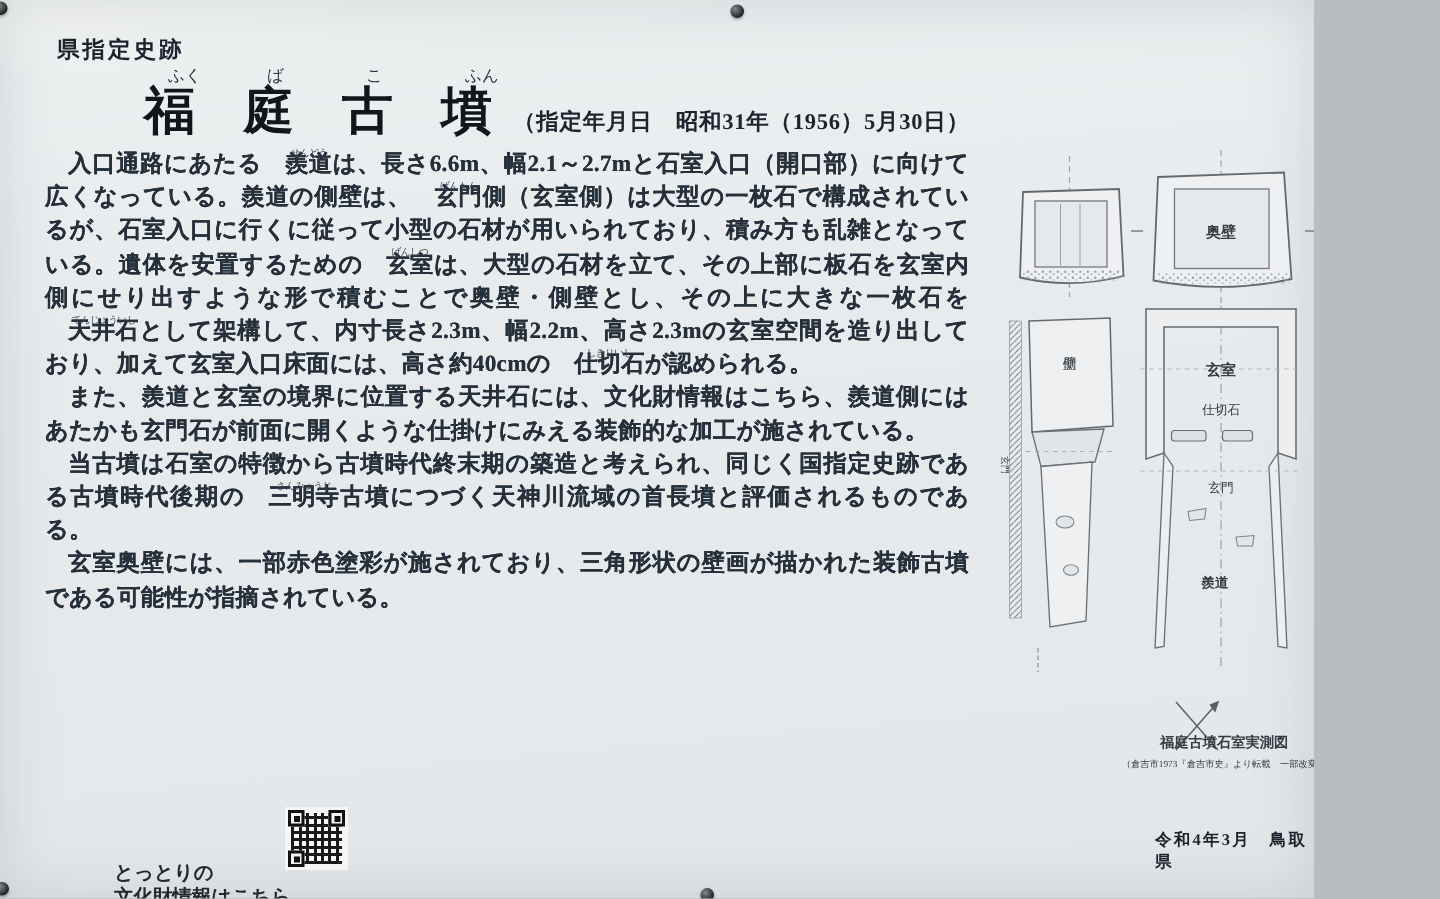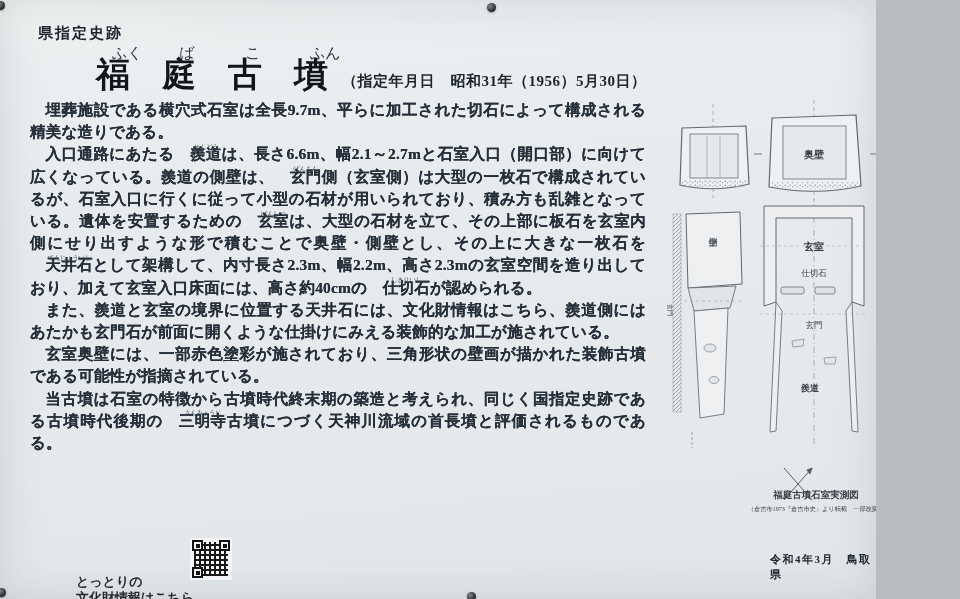--- a/index.html
+++ b/index.html
@@ -10,21 +10,21 @@
         box-shadow:inset 0 0 40px rgba(120,130,140,.25);}
   .screw{position:absolute;width:9px;height:9px;border-radius:50%;
          background:radial-gradient(circle at 35% 35%,#848688,#1d1f21 72%);
          box-shadow:0 1px 2px rgba(0,0,0,.35);}
   .designation{position:absolute;left:38px;top:24px;font-size:15px;font-weight:700;
                letter-spacing:2px;color:#1c242e;}
   .title-row{position:absolute;left:96px;top:52px;display:flex;align-items:flex-end;white-space:nowrap;}
   .title-chars{font-size:34px;font-weight:700;color:#11161c;letter-spacing:0;}
   .t-char{position:relative;display:inline-block;margin-right:32px;line-height:1;}
   .t-char:last-child{margin-right:14px;}
-  .t-rt{position:absolute;top:-12px;left:16px;right:0;text-align:center;font-size:15px;
+  .t-rt{position:absolute;top:-12px;left:16px;right:0;font-size:11px;
         font-weight:400;color:#2a323c;letter-spacing:0;}
   .title-note{font-size:15px;font-weight:700;padding-bottom:3px;color:#1c242e;letter-spacing:.5px;margin-top:20px;}
   .body-text{position:absolute;left:30px;top:99px;width:616px;}
   .body-text p{margin:0;text-indent:1em;font-size:15.5px;line-height:22.2px;
                font-weight:600;text-align:justify;letter-spacing:.2px;color:#26303b;
                text-shadow:0 0 .4px #26303b;}
   .rb-wrap{position:relative;display:inline-block;}
   .rt{position:absolute;top:-7.5px;left:0;right:0;text-align:center;font-size:6.5px;
       font-weight:400;letter-spacing:-.5px;color:#38434f;text-shadow:none;white-space:nowrap;}
   .diagram{position:absolute;left:664px;top:96px;width:306px;height:430px;}
@@ -55,25 +55,24 @@
   <div class="screw" style="left:936px;top:589px;"></div>
 
   <div class="designation">県指定史跡</div>
 
   <div class="title-row">
     <div class="title-chars" id="title-chars"><span class="t-char">福<span class="t-rt">ふく</span></span><span class="t-char">庭<span class="t-rt">ば</span></span><span class="t-char">古<span class="t-rt">こ</span></span><span class="t-char">墳<span class="t-rt">ふん</span></span></div>
     <div class="title-note">（指定年月日　昭和31年（1956）5月30日）</div>
   </div>
 
   <div class="body-text" id="body-text">
-      <p>埋葬施設である横穴式石室は全長9.7m、平らに加工された切石によって構成される精美な造りである。</p>
       <p>入口通路にあたる<span class="rb-wrap">羨道<span class="rt">せんどう</span></span>は、長さ6.6m、幅2.1～2.7mと石室入口（開口部）に向けて広くなっている。羨道の側壁は、<span class="rb-wrap">玄門<span class="rt">げんもん</span></span>側（玄室側）は大型の一枚石で構成されているが、石室入口に行くに従って小型の石材が用いられており、積み方も乱雑となっている。遺体を安置するための<span class="rb-wrap">玄室<span class="rt">げんしつ</span></span>は、大型の石材を立て、その上部に板石を玄室内側にせり出すような形で積むことで奥壁・側壁とし、その上に大きな一枚石を<span class="rb-wrap">天井石<span class="rt">てんじょういし</span></span>として架構して、内寸長さ2.3m、幅2.2m、高さ2.3mの玄室空間を造り出しており、加えて玄室入口床面には、高さ約40cmの<span class="rb-wrap">仕切石<span class="rt">しきりいし</span></span>が認められる。</p>
       <p>また、羨道と玄室の境界に位置する天井石には、文化財情報はこちら、羨道側にはあたかも玄門石が前面に開くような仕掛けにみえる装飾的な加工が施されている。</p>
+      <p>当古墳は石室の特徴から古墳時代終末期の築造と考えられ、同じく国指定史跡である古墳時代後期の<span class="rb-wrap">三明寺<span class="rt">さんみょうじ</span></span>古墳につづく天神川流域の首長墳と評価されるものである。</p>
       <p>玄室奥壁には、一部赤色塗彩が施されており、三角形状の壁画が描かれた装飾古墳である可能性が指摘されている。</p>
-      <p>当古墳は石室の特徴から古墳時代終末期の築造と考えられ、同じく国指定史跡である古墳時代後期の<span class="rb-wrap">三明寺<span class="rt">さんみょうじ</span></span>古墳につづく天神川流域の首長墳と評価されるものである。</p>
     </div>
 
   <div class="diagram">
     <svg width="306" height="430" viewBox="0 0 306 430">
       <defs>
         <pattern id="hatch" width="4" height="4" patternUnits="userSpaceOnUse">
           <path d="M0,4 L4,0" stroke="#8e9398" stroke-width="0.8"></path>
         </pattern>
         <pattern id="stip" width="5" height="4" patternUnits="userSpaceOnUse">
           <circle cx="1.2" cy="1.2" r="0.8" fill="#9aa0a5"></circle>

